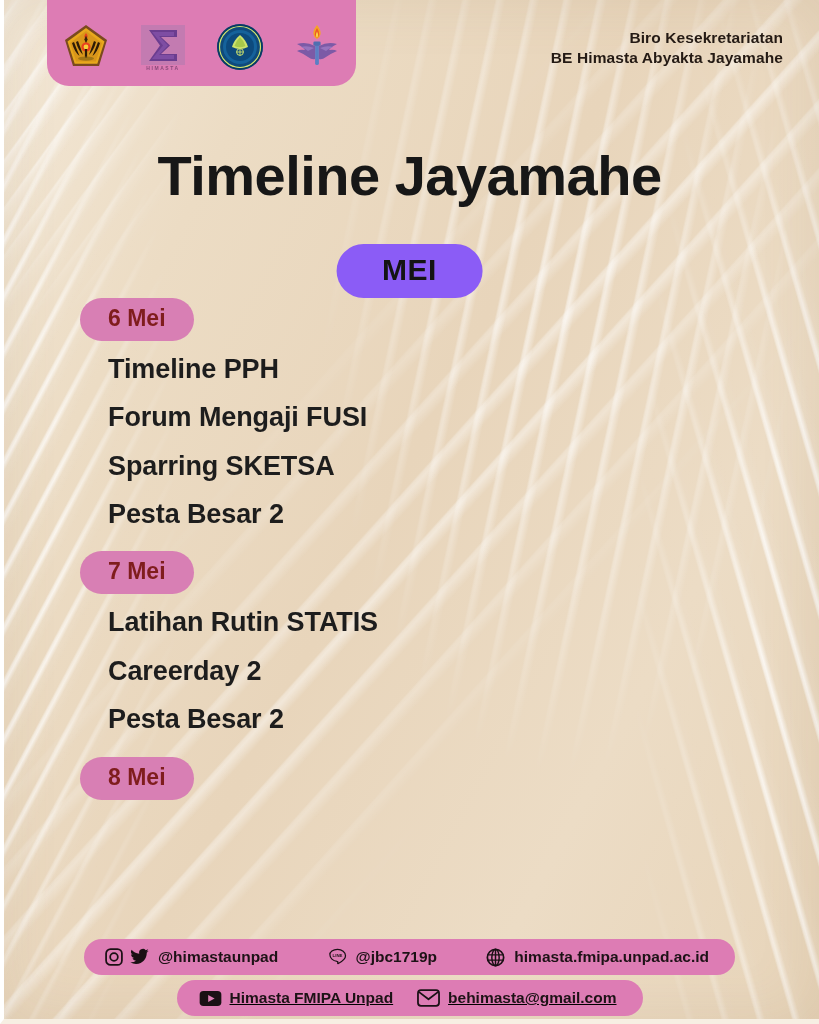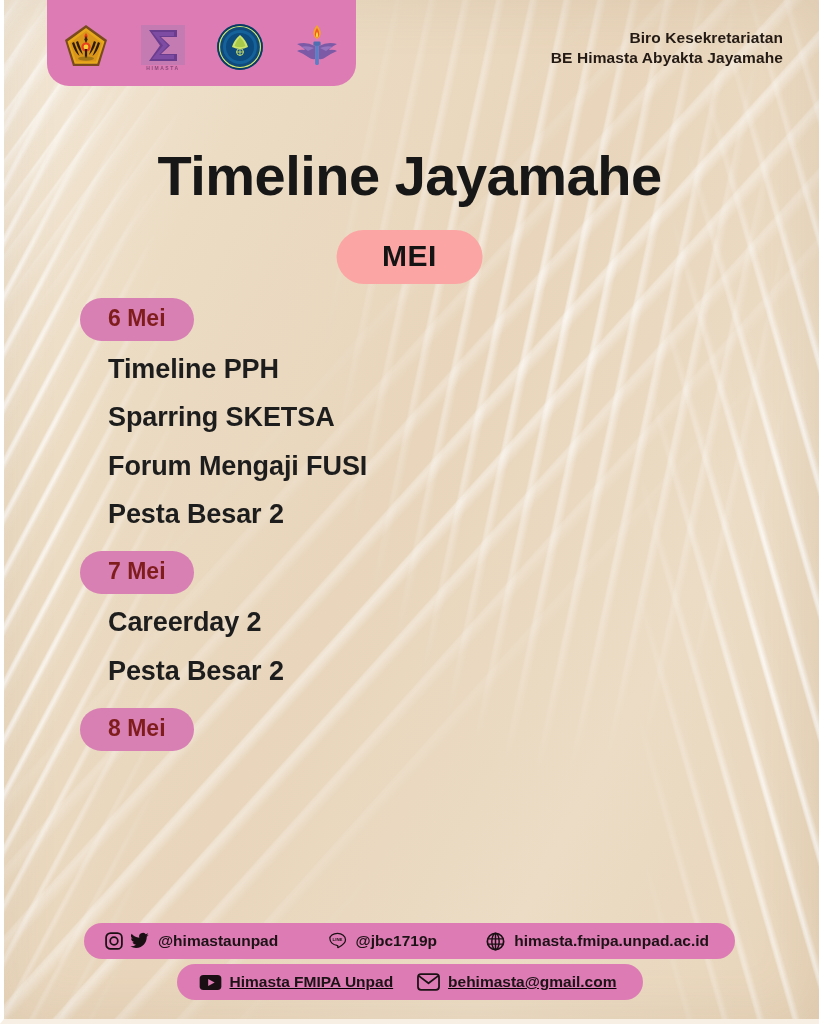--- a/index.html
+++ b/index.html
@@ -148,22 +148,22 @@
     text-align: center;
     font-size: 56px;
     font-weight: 800;
     color: #171717;
     letter-spacing: -0.5px;
   }
   .month-pill {
     position: absolute;
     left: 50%;
     transform: translateX(-50%);
-    top: 230px;
-    background: #fca5a5;
+    top: 244px;
+    background: #8b5cf6;
     color: #141414;
     font-size: 30px;
     font-weight: 800;
     padding: 9px 46px 11px;
     border-radius: 40px;
     letter-spacing: 0.5px;
   }
 
   
   .timeline {
@@ -190,21 +190,21 @@
     margin: 0 0 3px 28px;
     line-height: 1.68;
     letter-spacing: -0.1px;
   }
 
   
   .footer {
     position: absolute;
     left: 0;
     right: 0;
-    bottom: 24px;
+    bottom: 8px;
   }
   .footer-row {
     display: flex;
     justify-content: center;
   }
   .footer-pill {
     background: #dd7cb4;
     border-radius: 30px;
     display: flex;
     align-items: center;
@@ -315,27 +315,28 @@
   </div>
 
   <div class="title">Timeline Jayamahe</div>
   <div class="month-pill">MEI</div>
 
   <div class="timeline">
 
     <div class="group">
       <div class="date-pill">6 Mei</div>
       <div class="event">Timeline PPH</div>
+      <div class="event">Forum Mengaji FUSI</div>
       <div class="event">Sparring SKETSA</div>
-      <div class="event">Forum Mengaji FUSI</div>
       <div class="event">Pesta Besar 2</div>
     </div>
 
     <div class="group">
       <div class="date-pill">7 Mei</div>
+      <div class="event">Latihan Rutin STATIS</div>
       <div class="event">Careerday 2</div>
       <div class="event">Pesta Besar 2</div>
     </div>
 
     <div class="group">
       <div class="date-pill">8 Mei</div>
     </div>
 
   </div>
 

